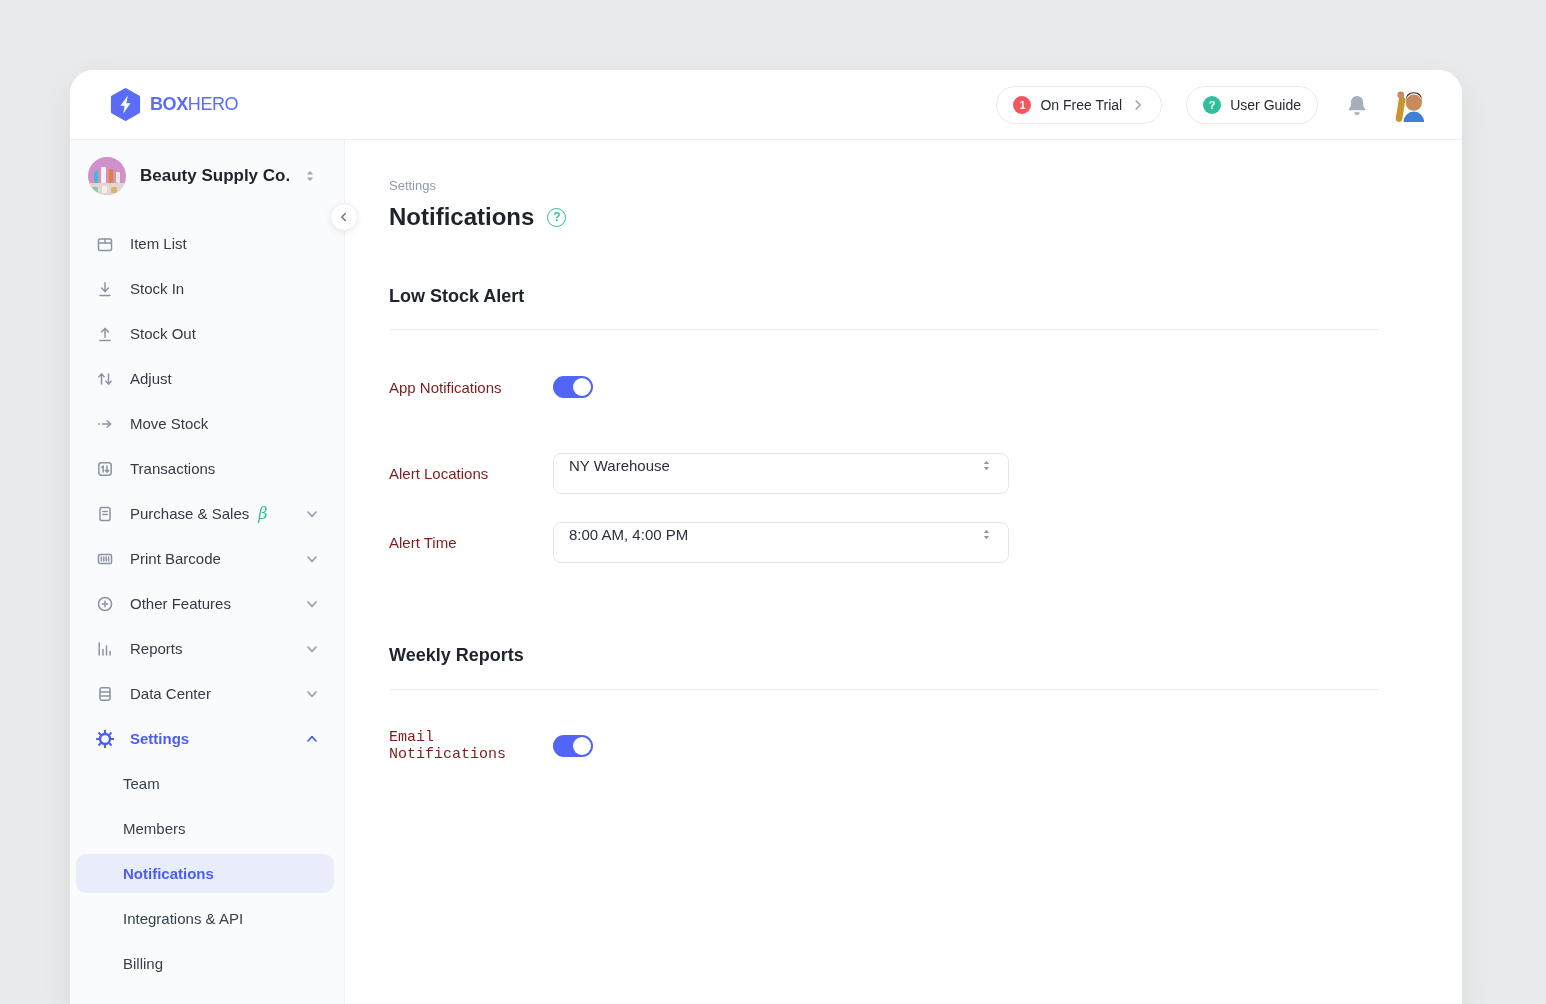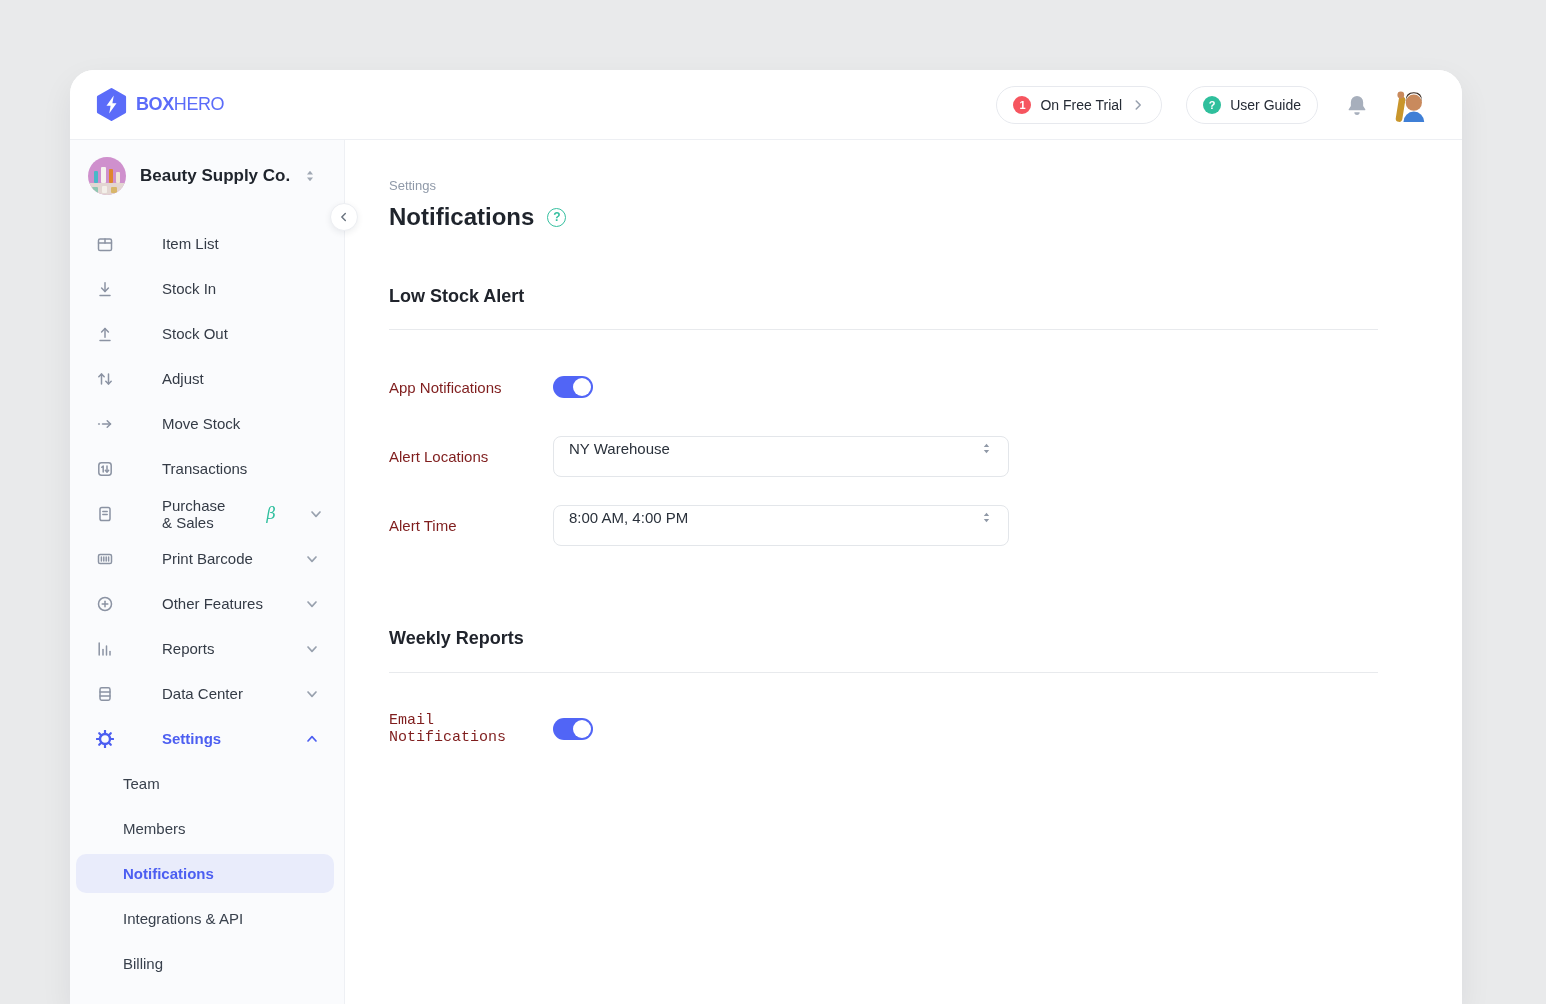--- a/index.html
+++ b/index.html
@@ -13,21 +13,21 @@
   }
   .card {
     position:absolute; left:70px; top:70px; width:1392px; height:934px;
     background:#fff; border-radius:24px 24px 0 0; overflow:hidden;
     box-shadow:0 12px 32px rgba(30,35,48,.07);
     display:flex; flex-direction:column;
   }
   
   .topbar {
     height:70px; flex:0 0 70px; display:flex; align-items:center;
-    padding:0 34px 0 26px; border-bottom:1px solid #edeff3; background:#fff;justify-content:flex-end;
+    padding:0 34px 0 40px; border-bottom:1px solid #edeff3; background:#fff;justify-content:flex-end;
   }
   .logo { display:flex; align-items:center; gap:9px; }
   .logo-text { font-size:18px; letter-spacing:-0.4px; color:#5b6cf9; }
   .logo-text b { font-weight:800; }
   .logo-text span { font-weight:400; }
   .topbar-right { margin-left:auto; display:flex; align-items:center; }
   .pill {
     height:38px; background:#fff; border:1px solid #e7e9ee; border-radius:19px;
     display:inline-flex; align-items:center; gap:9px; padding:0 16px;
     font-size:14px; font-weight:500; color:#252b35; cursor:pointer;
@@ -59,21 +59,21 @@
   .sort-icon { margin-left:12px; display:inline-flex; }
   .collapse-btn {
     position:absolute; right:-14px; top:63px; width:28px; height:28px;
     border-radius:50%; background:#fff; border:1px solid #eceef2;
     box-shadow:0 2px 6px rgba(30,35,48,.08); display:flex; align-items:center;
     justify-content:center; cursor:pointer; z-index:4;
   }
   .nav { margin-top:26px; }
   .nav-item {
     height:45px; display:flex; align-items:center; padding:0 24px 0 26px;
-    cursor:pointer; color:#343b46;gap:32px;
+    cursor:pointer; color:#343b46;
   }
   .nav-item .nicon { width:18px; height:18px; flex:0 0 18px; display:flex; }
   .nav-item .nlabel { margin-left:16px; font-size:15px; font-weight:500; }
   .nav-item .beta {
     margin-left:9px; font-family:"DejaVu Serif", serif; font-style:italic;
     color:#2fbf9e; font-size:16px;
   }
   .nav-item .chev { margin-left:auto; display:flex; }
   .nav-item.active-parent .nlabel { color:#4c5ef1; font-weight:700; }
   .sub-item {
@@ -94,21 +94,21 @@
     color:#35bf9f; font-size:12px; font-weight:700; display:inline-flex;
     align-items:center; justify-content:center; cursor:pointer;
   }
   .section-heading { font-size:18px; line-height:22px; font-weight:700; color:#20242c; }
   .section-heading.low-stock { margin-top:52px; }
   .section-heading.weekly { margin-top:81px; }
   .divider { height:1px; background:#e8eaed; margin-top:22px; }
   .divider.d2 { margin-top:23px; }
   .form-row { display:flex; align-items:center; }
   .row-app { margin-top:37px; min-height:40px; }
-  .row-loc { margin-top:29px; }
+  .row-loc { margin-top:46px; }
   .row-time { margin-top:28px; }
   .row-email { margin-top:36px; min-height:40px;font-family:Liberation Mono, monospace; }
   .field-label { width:164px; flex:0 0 164px; font-size:15px; color:#7f1d1d; }
   .toggle {
     width:40px; height:22px; border-radius:11px; background:#c9ced8;
     position:relative; cursor:pointer; transition:background .15s;
   }
   .toggle .knob {
     position:absolute; top:2px; left:2px; width:18px; height:18px;
     border-radius:50%; background:#fff; transition:left .15s;

